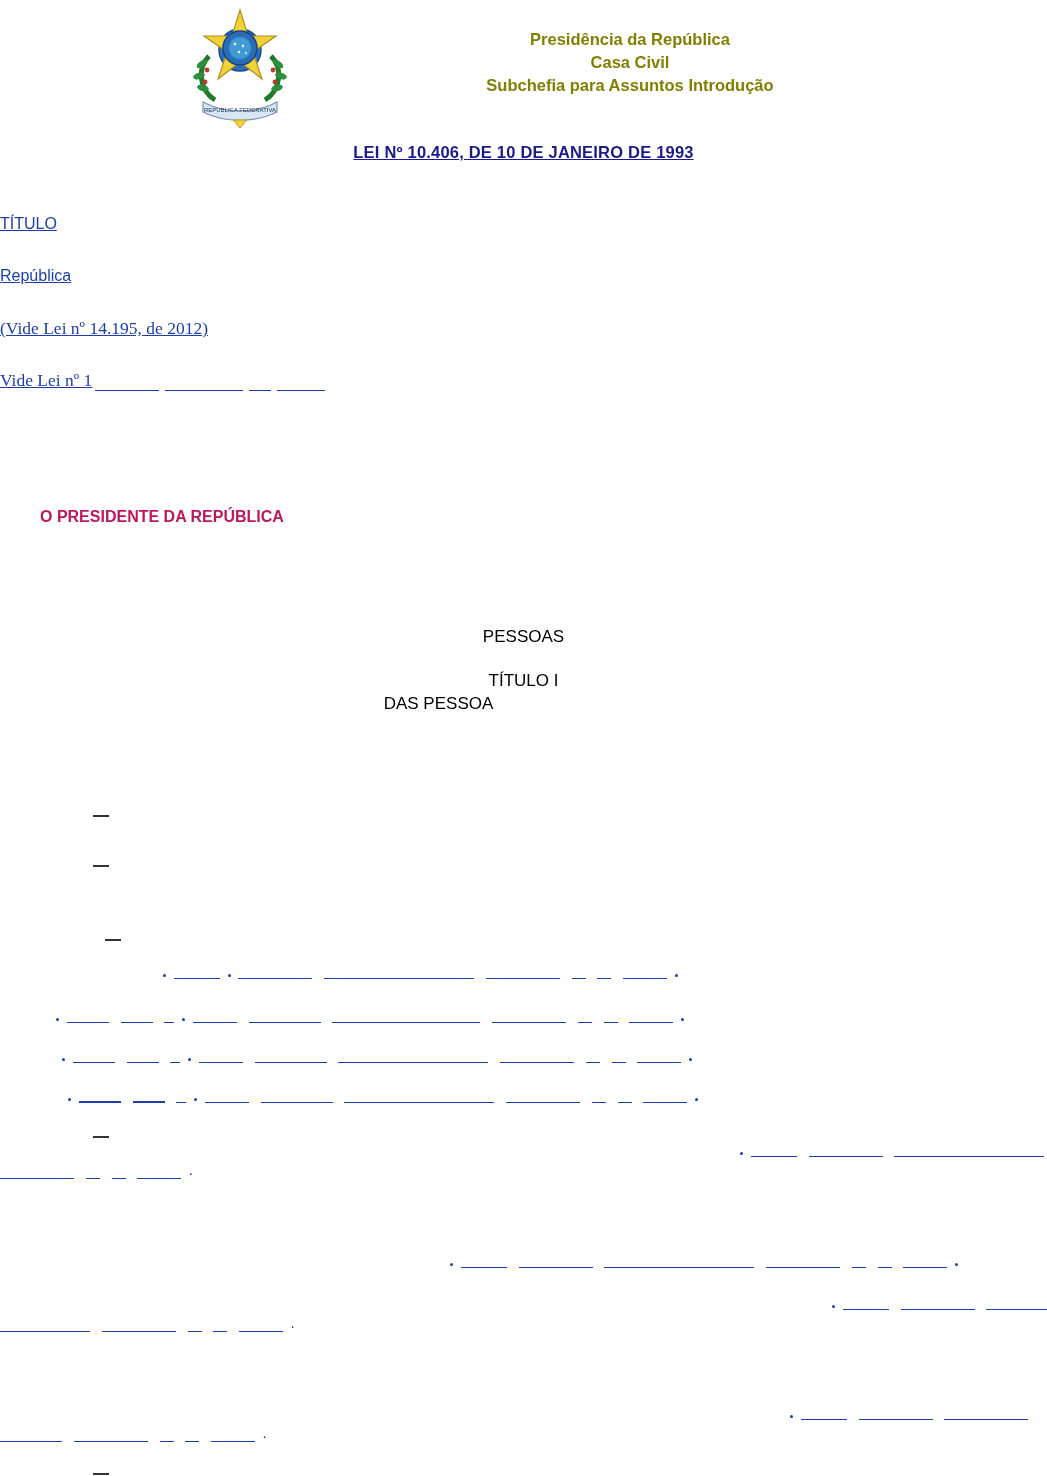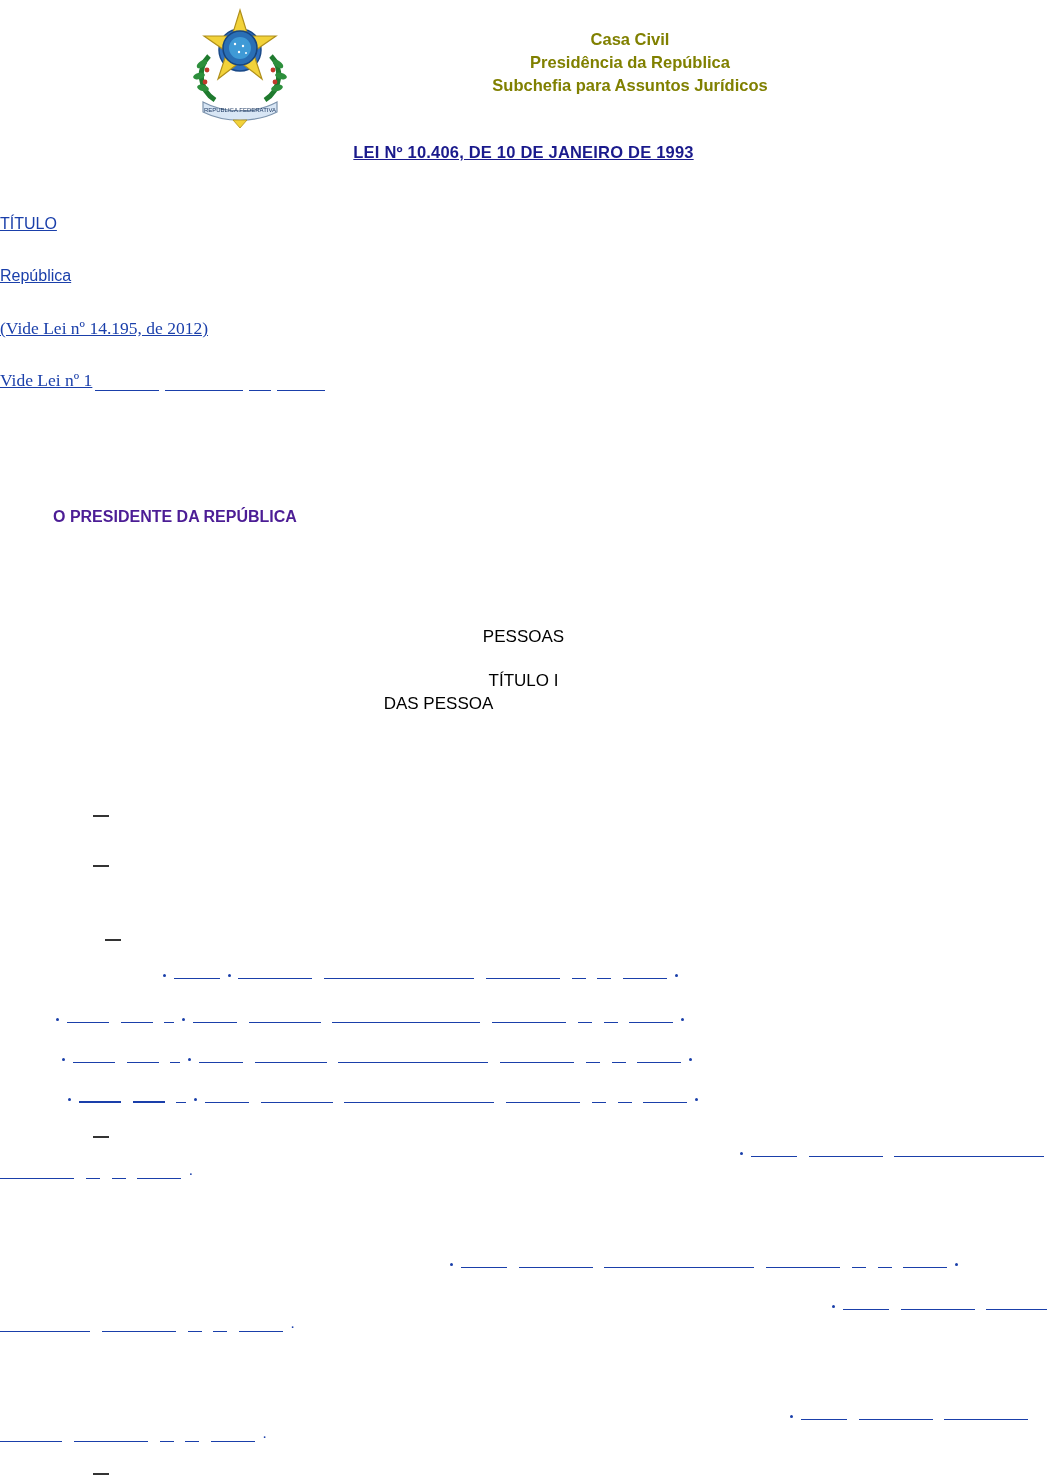--- a/index.html
+++ b/index.html
@@ -97,22 +97,21 @@
   .b-xl { width: 78px; }
 
   
   .president {
     position: absolute;
     left: 40px;
     top: 508px;
     font-family: "Liberation Sans", sans-serif;
     font-weight: bold;
     font-size: 16px;
-    color: #4c1d95;
-    margin-left: 13px;
+    color: #be185d;
   }
 
   
   .struct {
     position: absolute;
     left: 0;
     width: 1047px;
     font-family: "Liberation Sans", sans-serif;
     font-size: 17px;
     color: #000000;
@@ -202,23 +201,23 @@
 
           <path d="M18 100 C40 112 70 112 92 100 L92 110 C70 121 40 121 18 110 Z" fill="#d8e6f5" stroke="#7c93ad" stroke-width="1.2"></path>
           <text x="55" y="110" font-size="6" text-anchor="middle" fill="#1f3a63" font-family="Liberation Sans, sans-serif">REPUBLICA FEDERATIVA</text>
 
           <path d="M48 118 L55 126 L62 118 Z" fill="#f2d23a" stroke="#b08f1a" stroke-width="0.8"></path>
         </g>
       </svg>
     </div>
 
     <div class="header-titles">
+      <div>Presidência da República</div>
       <div>Casa Civil</div>
-      <div>Presidência da República</div>
-      <div>Subchefia para Assuntos Jurídicos</div>
+      <div>Subchefia para Assuntos Introdução</div>
     </div>
   </div>
 
   <div class="law-title">LEI Nº 10.406, DE 10 DE JANEIRO DE 1993</div>
 
   <div class="links">
 
     <div class="link-line sans">
       <a href="#">TÍTULO</a>
     </div>

